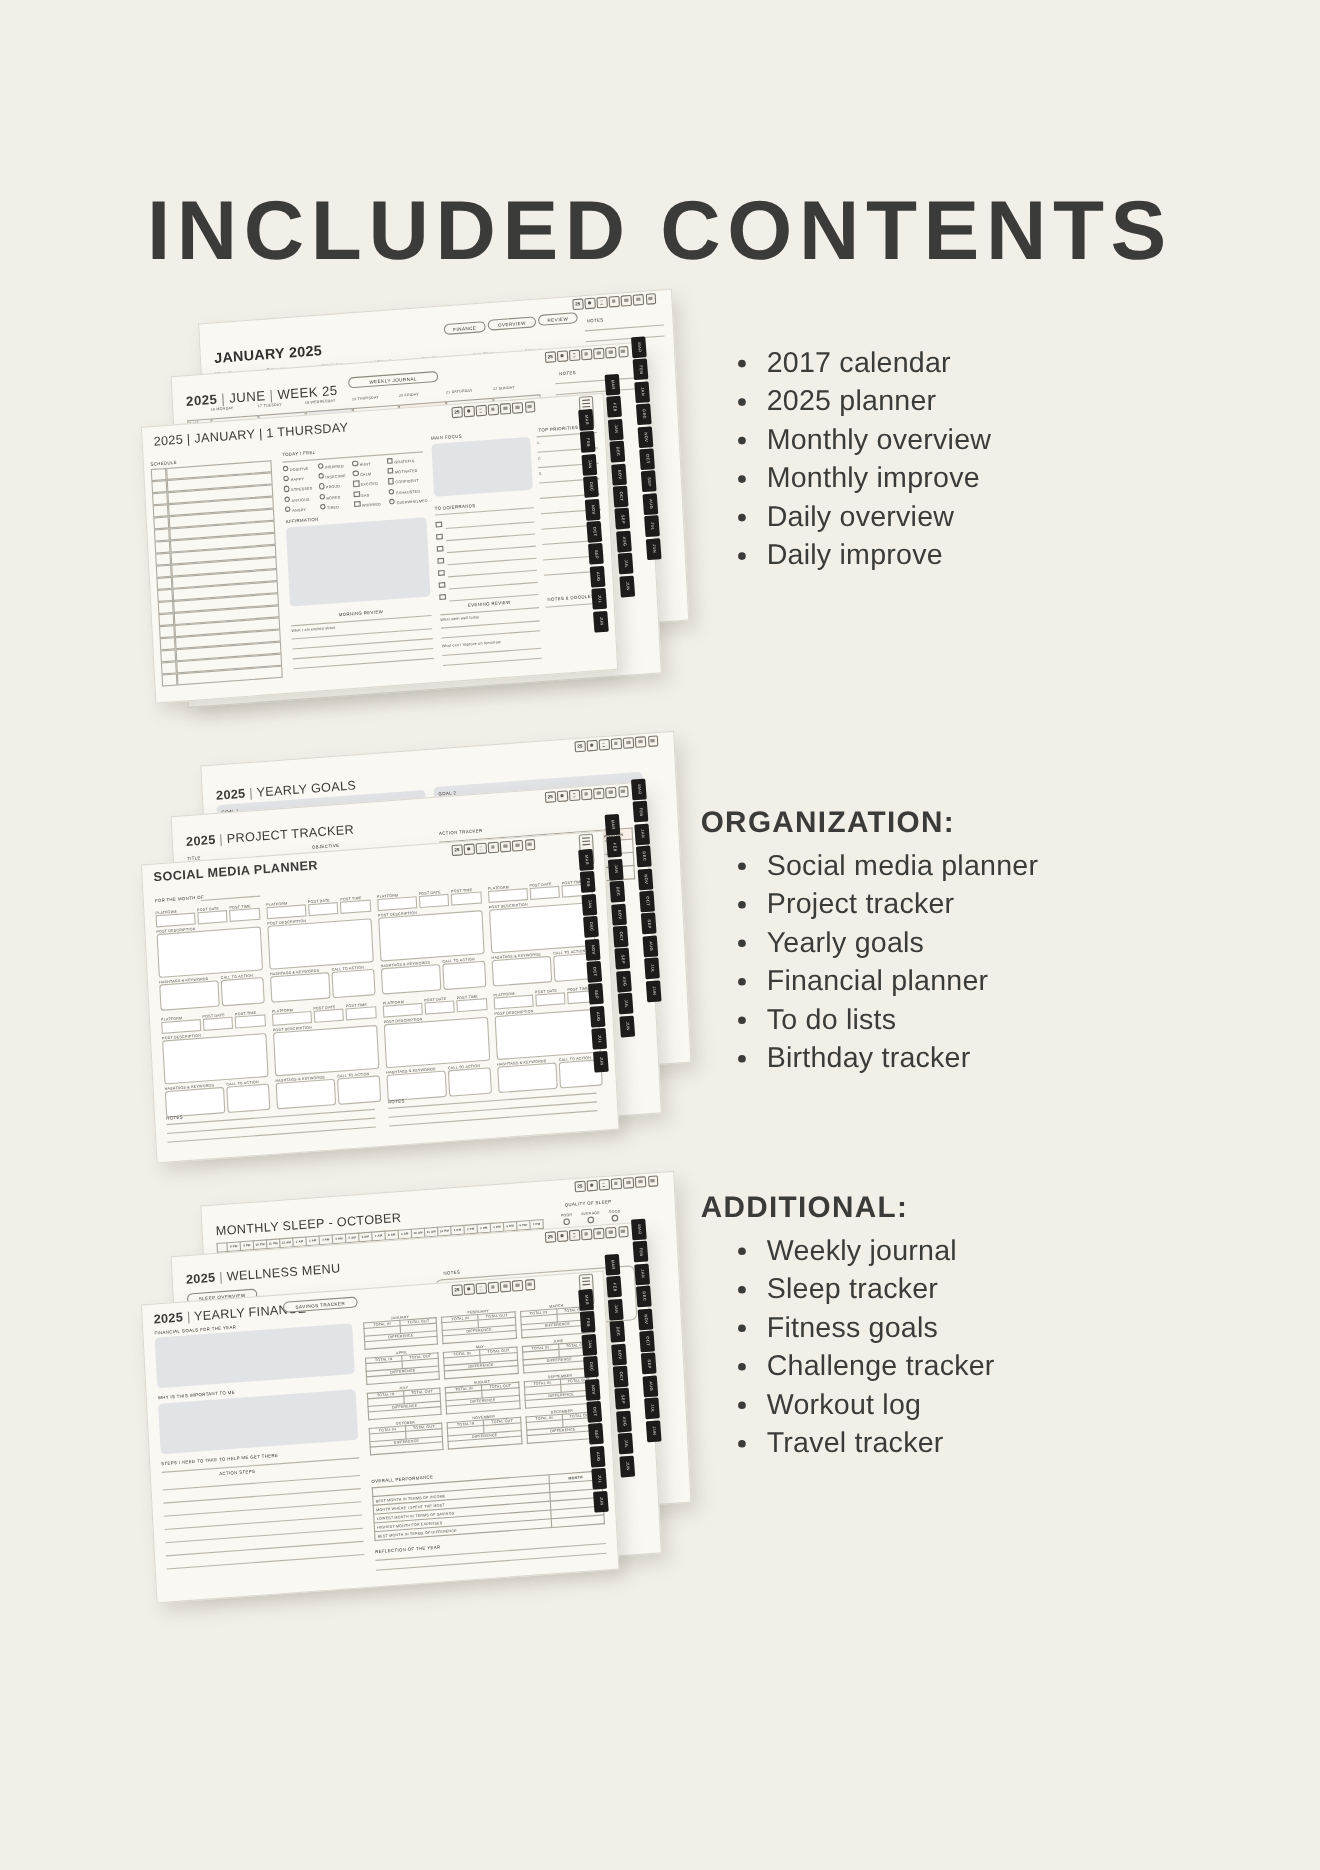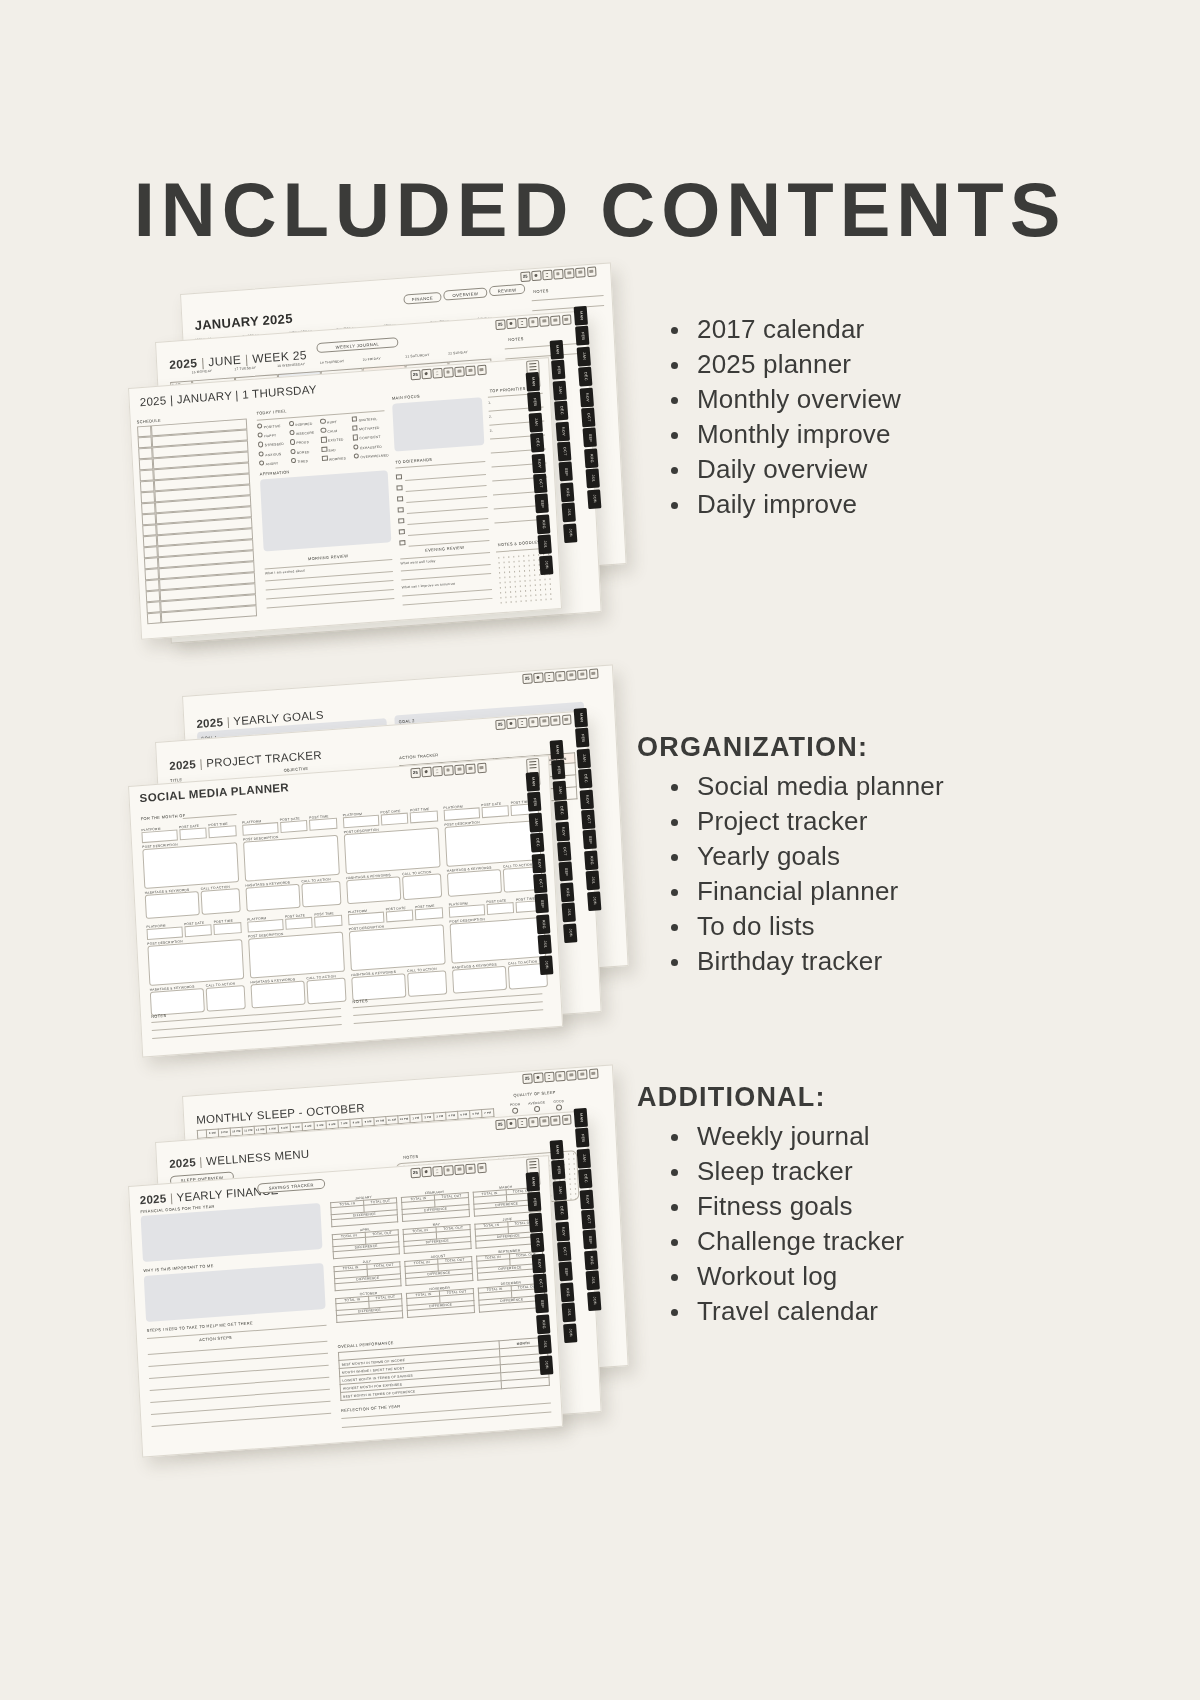--- a/index.html
+++ b/index.html
@@ -151,21 +151,21 @@
 </div>
 
 <div class="section" id="sec-additional">
   <h2>ADDITIONAL:</h2>
   <ul>
     <li>Weekly journal</li>
     <li>Sleep tracker</li>
     <li>Fitness goals</li>
     <li>Challenge tracker</li>
     <li>Workout log</li>
-    <li>Travel calendar</li>
+    <li>Travel tracker</li>
   </ul>
 </div>
 
 <div class="stack" id="stack-calendar">
 
   <div class="sheet" style="left:60px; top:14px; width:430px; height:300px; transform:rotate(-4.2deg) skewX(-1.2deg);">
     <div class="inner">
       <div class="ttl" style="position:absolute;left:12px;top:24px;font-size:13px;">JANUARY 2025</div>
       <div class="pill" style="position:absolute;left:222px;top:16px;width:36px;">FINANCE</div>
       <div class="pill" style="position:absolute;left:262px;top:15px;width:42px;">OVERVIEW</div>

